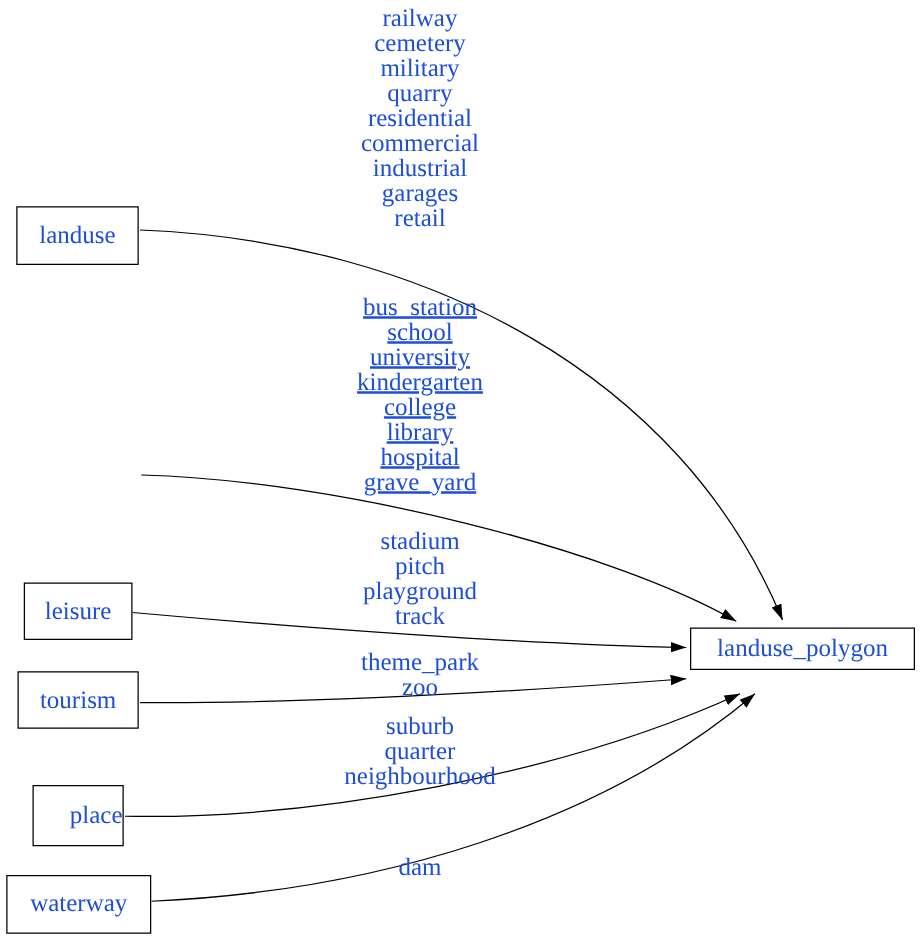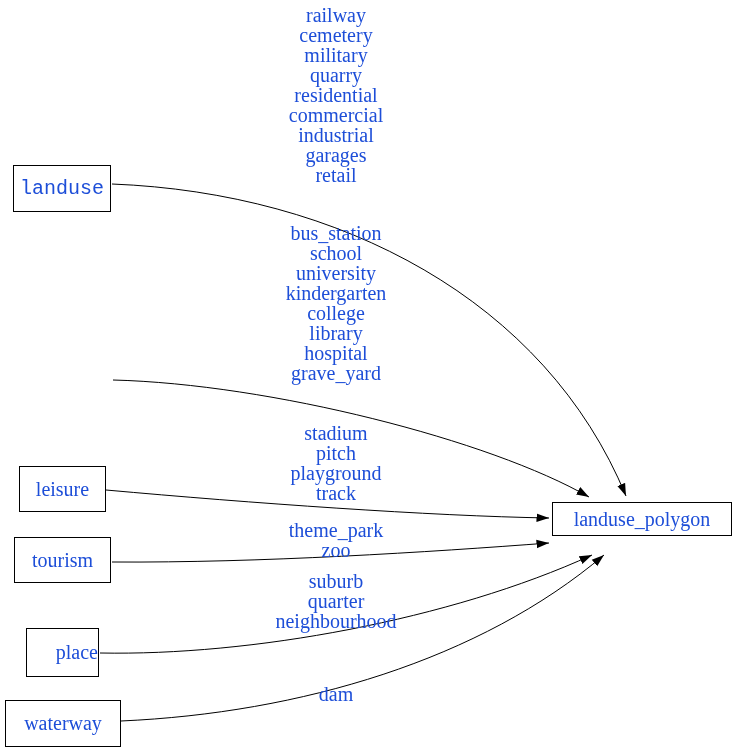--- a/index.html
+++ b/index.html
@@ -60,21 +60,21 @@
       <div>railway</div>
       <div>cemetery</div>
       <div>military</div>
       <div>quarry</div>
       <div>residential</div>
       <div>commercial</div>
       <div>industrial</div>
       <div>garages</div>
       <div>retail</div>
     </div>
-  <div class="edge-label" style="left:196px; top:223px;">
+  <div class="edge-label" style="left:196px; top:236px;text-decoration:underline;">
       <div>bus_station</div>
       <div>school</div>
       <div>university</div>
       <div>kindergarten</div>
       <div>college</div>
       <div>library</div>
       <div>hospital</div>
       <div>grave_yard</div>
     </div>
   <div class="edge-label" style="left:196px; top:423px;">
@@ -89,21 +89,21 @@
     </div>
   <div class="edge-label" style="left:196px; top:571px;">
       <div>suburb</div>
       <div>quarter</div>
       <div>neighbourhood</div>
     </div>
   <div class="edge-label" style="left:196px; top:684px;">
       <div>dam</div>
     </div>
 
-  <div class="node" style="left:13px;  top:165px; width:98px;  height:47px;font-family:Liberation Mono, monospace;">
+  <div class="node" style="left:13px;  top:165px; width:98px;  height:47px;">
     <span>landuse</span>
   </div>
   <div class="node" style="left:19px;  top:466px; width:87px;  height:46px;">
     <span>leisure</span>
   </div>
   <div class="node" style="left:14px;  top:537px; width:97px;  height:46px;align-items:center;">
     <span>tourism</span>
   </div>
   <div class="node" style="left:26px;  top:628px; width:73px;  height:49px;justify-content:flex-end;">
     <span>place</span>

